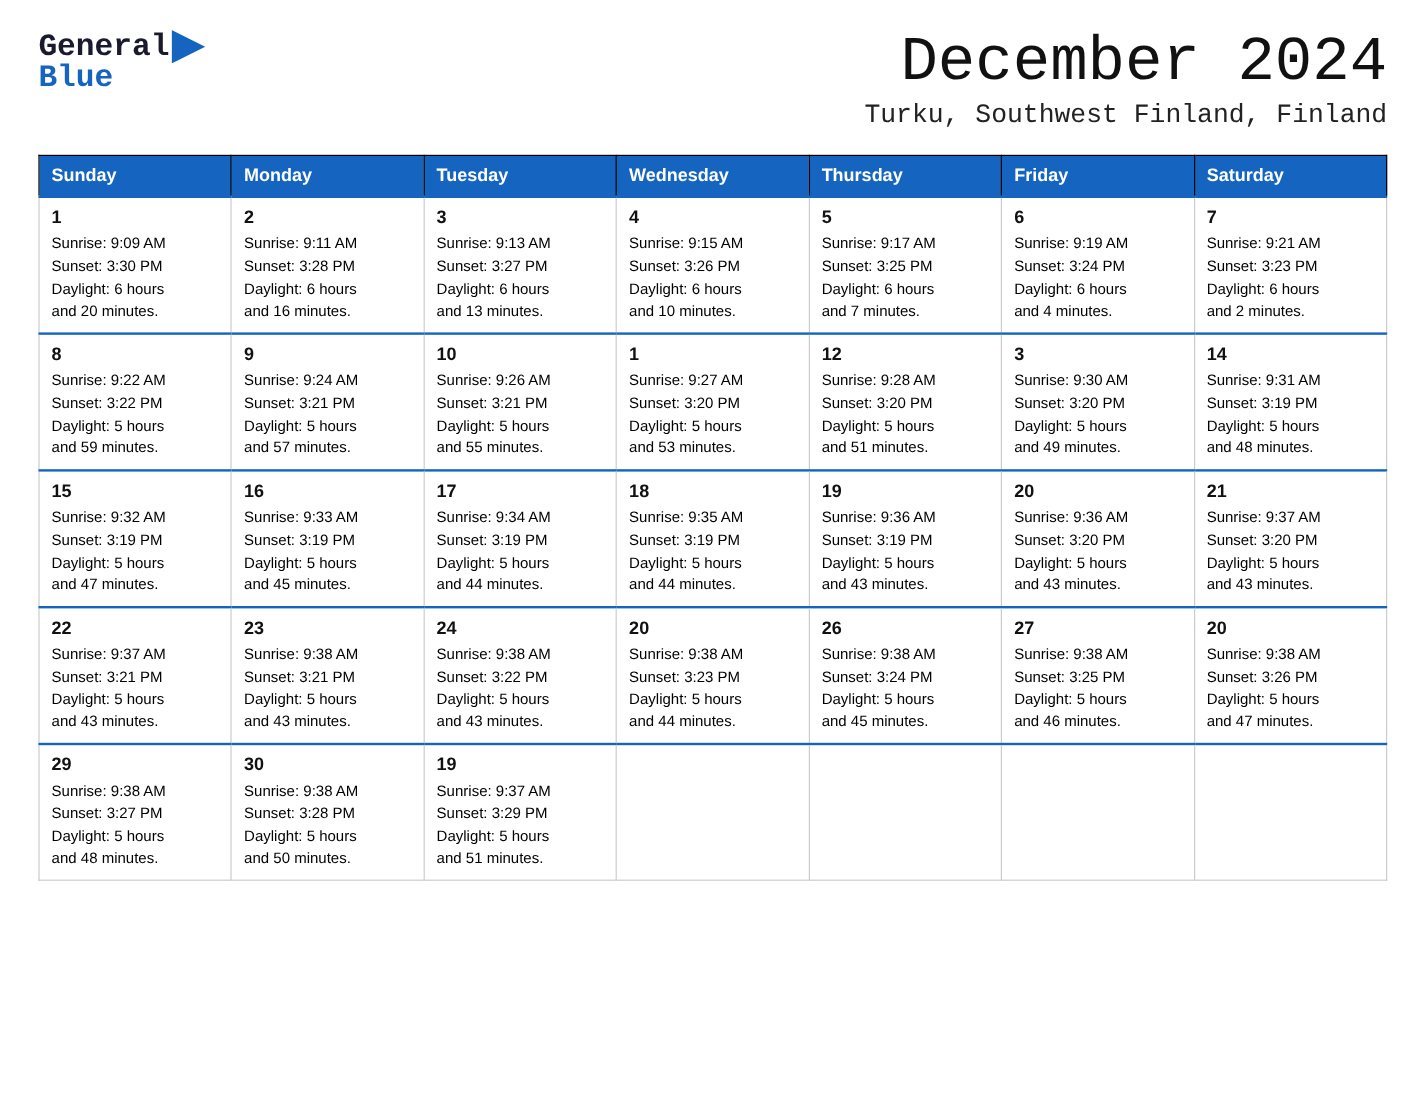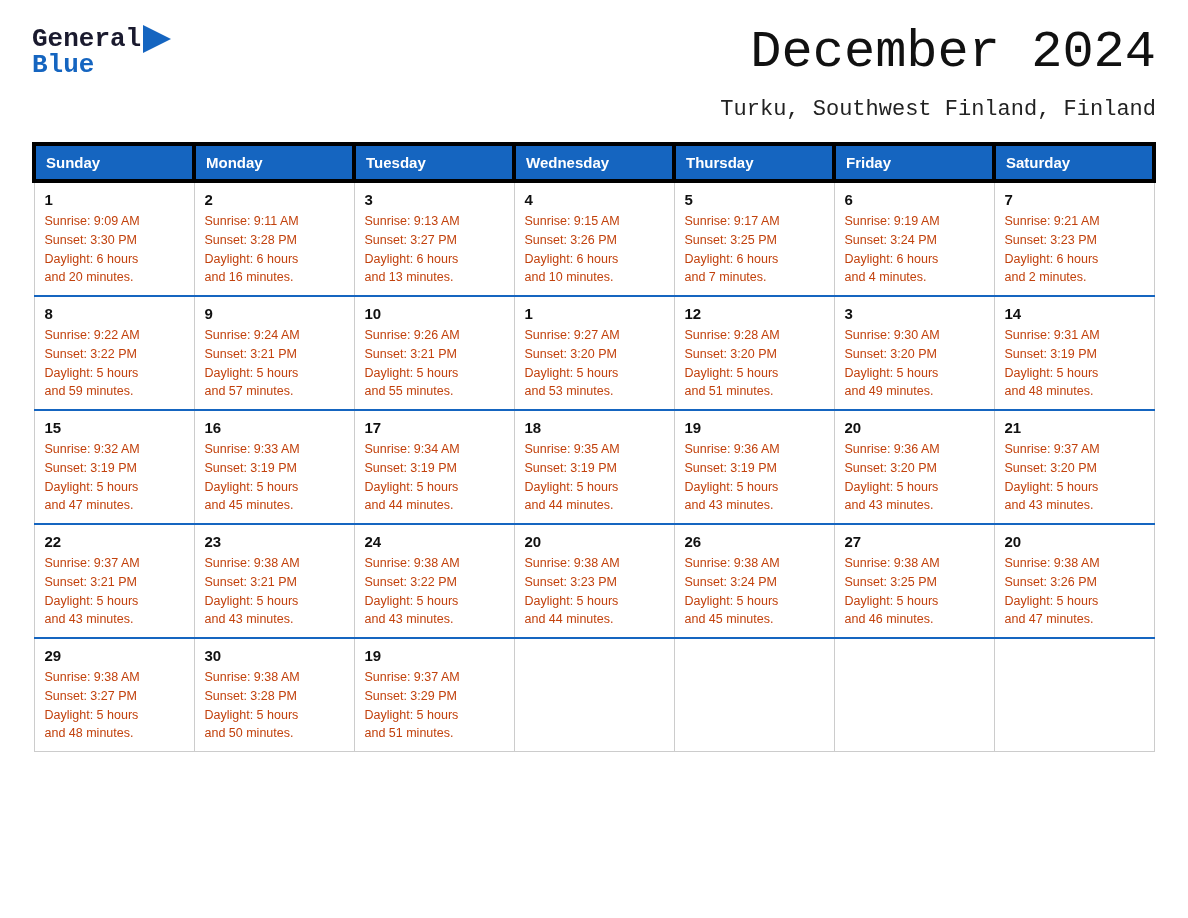--- a/index.html
+++ b/index.html
@@ -34,35 +34,35 @@
       font-size: 52px;
       font-weight: 300;
       color: #111;
       line-height: 1.1;
       margin-left: 36px;
     }
     .location {
       font-size: 22px;
       color: #222;
       font-weight: normal;
-      margin-top: 16px;
+      margin-top: 3px;
     }
     .calendar {
       width: 100%;
       border-collapse: collapse;
       border: 1px solid #999;
     }
     .calendar th {
       background: #1565c0;
       color: #fff;
       font-size: 15px;
       font-weight: 600;
       padding: 8px 10px;
       text-align: left;
-      border: 4px solid #000000;
+      border: 1px solid #000000;
     }
     .calendar td {
       vertical-align: top;
       padding: 8px 10px;
       border: 1px solid #ccc;
       border-top: 2px solid #1565c0;
       width: calc(100% / 7);
       min-height: 90px;
       font-size: 13px;
       color: #222;
@@ -70,21 +70,21 @@
     }
     .day-number {
       font-size: 15px;
       font-weight: 600;
       color: #111;
       display: block;
       margin-bottom: 4px;
     }
     .day-info {
       font-size: 12.5px;
-      color: #c2410c;
+      color: #000000;
       line-height: 1.5;
     }
     .empty-cell {
       border-top: 2px solid #1565c0;
     }
   </style>
 </head>
 <body>
 
 <div class="header">

